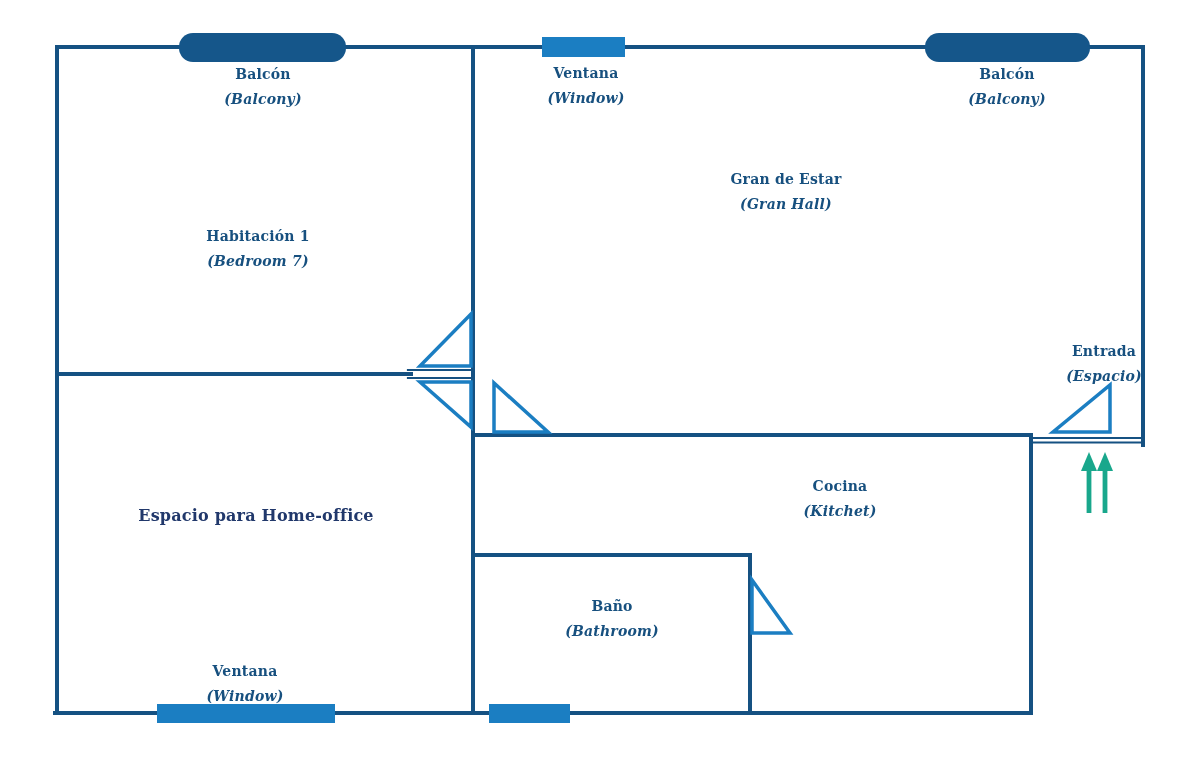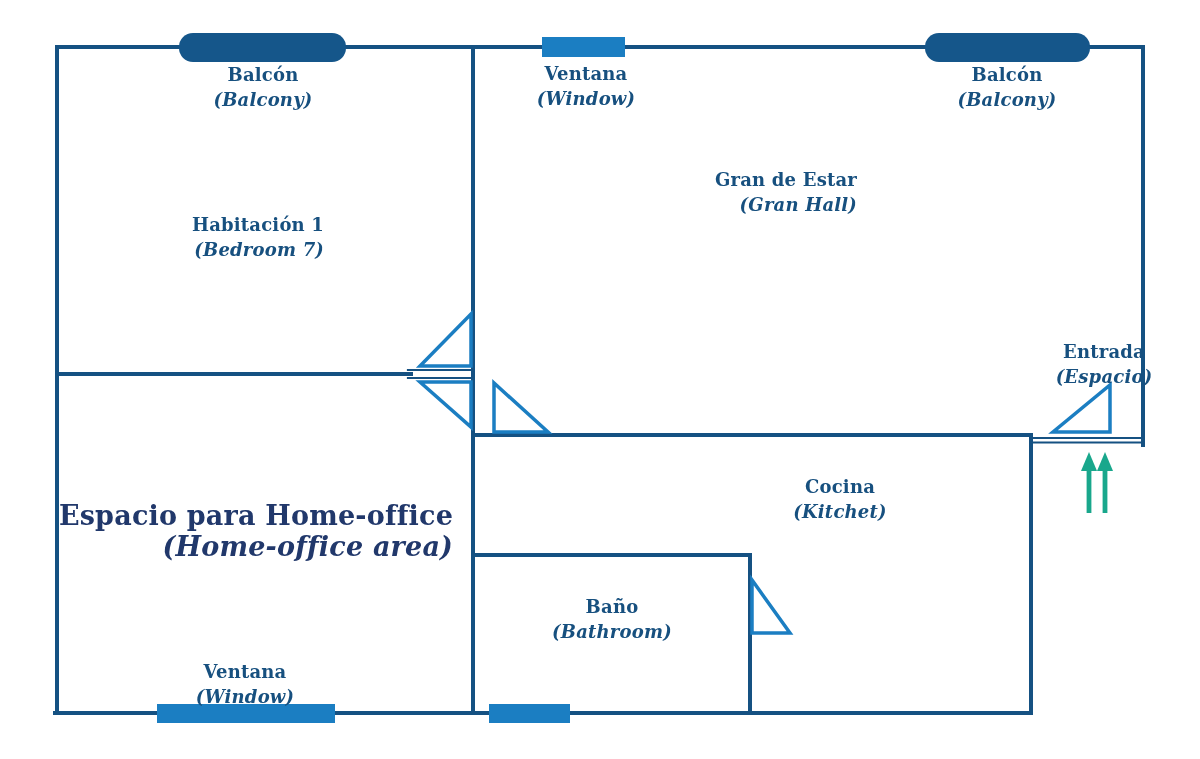--- a/index.html
+++ b/index.html
@@ -11,29 +11,29 @@
     overflow: hidden;
     font-family: "DejaVu Serif", "Liberation Serif", serif;
   }
   .plan-svg { position: absolute; left: 0; top: 0; }
   .label {
     position: absolute;
     transform: translateX(-50%);
     text-align: center;
     color: #17507f;
     font-weight: 700;
-    font-size: 18px;
+    font-size: 14px;
     line-height: 25px;
     white-space: nowrap;
     letter-spacing: 0.2px;
   }
-  .label .sub { font-style: italic; text-align: right; }
+  .label .sub { font-style: italic; }
   .label.navy {
     color: #21386b;
-    font-size: 27px;
+    font-size: 16px;
     line-height: 25px;
   }
   .label.navy .sub { margin-top: 6px; }
 </style>
 </head>
 <body>
 
 <div class="stage">
 
   <svg class="plan-svg" width="1200" height="759" viewBox="0 0 1200 759">
@@ -93,33 +93,32 @@
   <div class="label" style="left:1007px; top:62px">
     <div>Balcón</div>
     <div class="sub">(Balcony)</div>
   </div>
 
   <div class="label" style="left:786px; top:167px">
     <div>Gran de Estar</div>
     <div class="sub">(Gran Hall)</div>
   </div>
 
-  <div class="label" style="left:258px; top:212px">
+  <div class="label" style="left:258px; top:224px">
     <div>Habitación 1</div>
     <div class="sub">(Bedroom 7)</div>
   </div>
 
   <div class="label" style="left:1104px; top:339px">
     <div>Entrada</div>
     <div class="sub">(Espacio)</div>
   </div>
 
   <div class="label navy" style="left:256px; top:503px">
     <div>Espacio para Home-office</div>
-    <div class="sub">(Home-office area)</div>
   </div>
 
   <div class="label" style="left:612px; top:594px">
     <div>Baño</div>
     <div class="sub">(Bathroom)</div>
   </div>
 
   <div class="label" style="left:840px; top:474px">
     <div>Cocina</div>
     <div class="sub">(Kitchet)</div>

